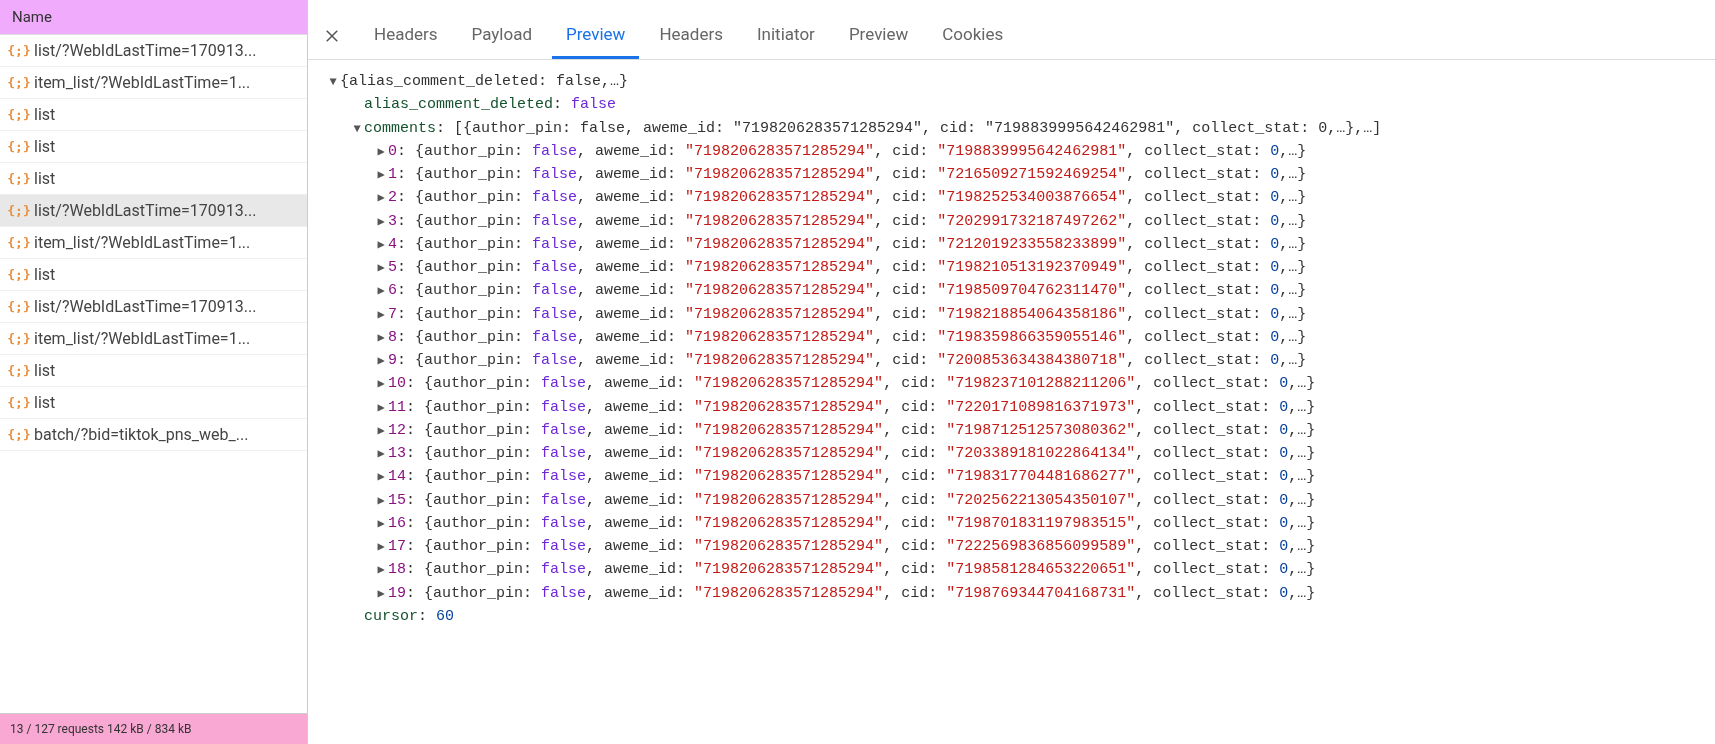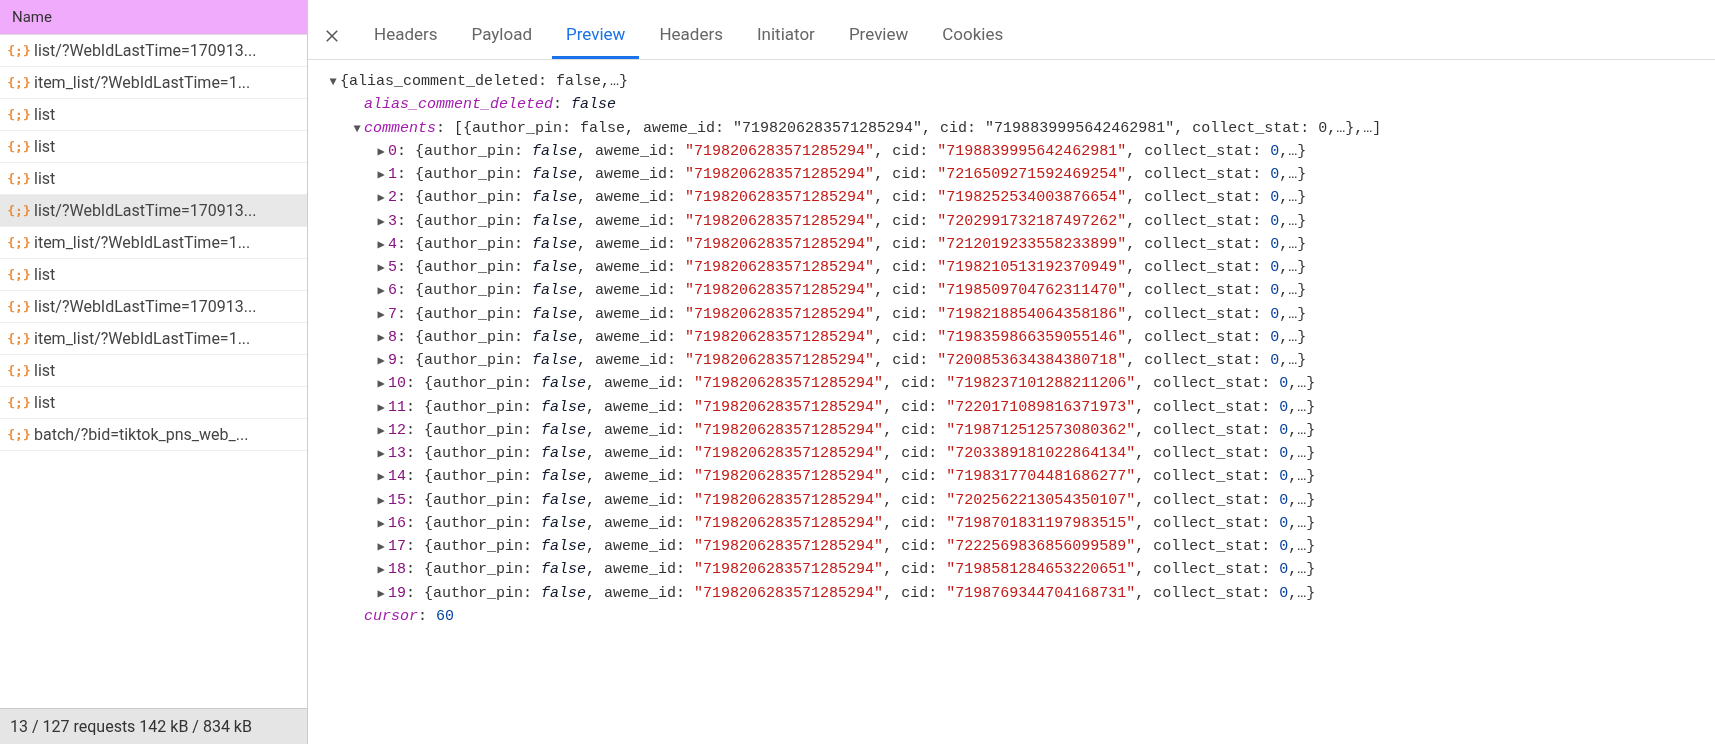--- a/index.html
+++ b/index.html
@@ -59,23 +59,23 @@
       color: #e88f3c;
       font-family: monospace;
     }
     .request-item .label {
       overflow: hidden;
       text-overflow: ellipsis;
     }
     .sidebar-footer {
       padding: 8px 10px;
       border-top: 1px solid #ccc;
-      font-size: 16px;
+      font-size: 12px;
       color: #333;
-      background: #e5e5e5;
+      background: #f9a8d4;
     }
     .main {
       flex: 1;
       display: flex;
       flex-direction: column;
       overflow: hidden;
       margin-top: 12px;
     }
     .main-header {
       display: flex;
@@ -129,24 +129,24 @@
       color: #555;
       cursor: pointer;
       user-select: none;
       font-size: 12px;
       padding-top: 3px;
       text-align: center;
     }
     .arrow.right::before { content: "▶"; }
     .arrow.down::before { content: "▼"; }
     .arrow.none { visibility: hidden; }
-    .key { color: #a21caf; font-style: italic; }
+    .key { color: #14532d; }
     .idx { color: #881280; }
     .punct { color: #333; }
-    .bool { color: #0f172a; font-style: italic; }
+    .bool { color: #6d28d9; }
     .num { color: #0842a0; }
     .str { color: #c41a16; }
     .content { }
   </style>
 </head>
 <body>
 
 <div class="sidebar">
   <div class="sidebar-header">Name</div>
   <div class="request-list" id="request-list">

